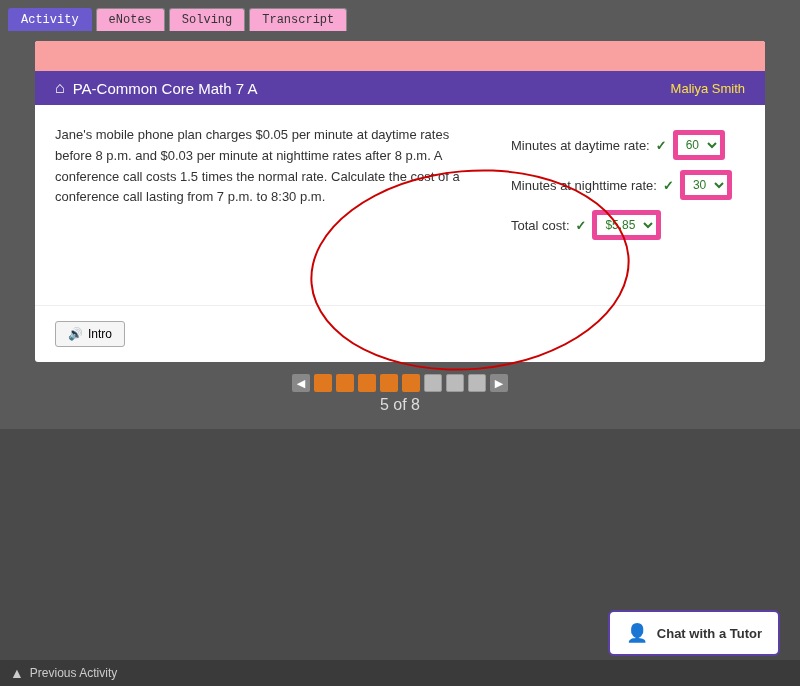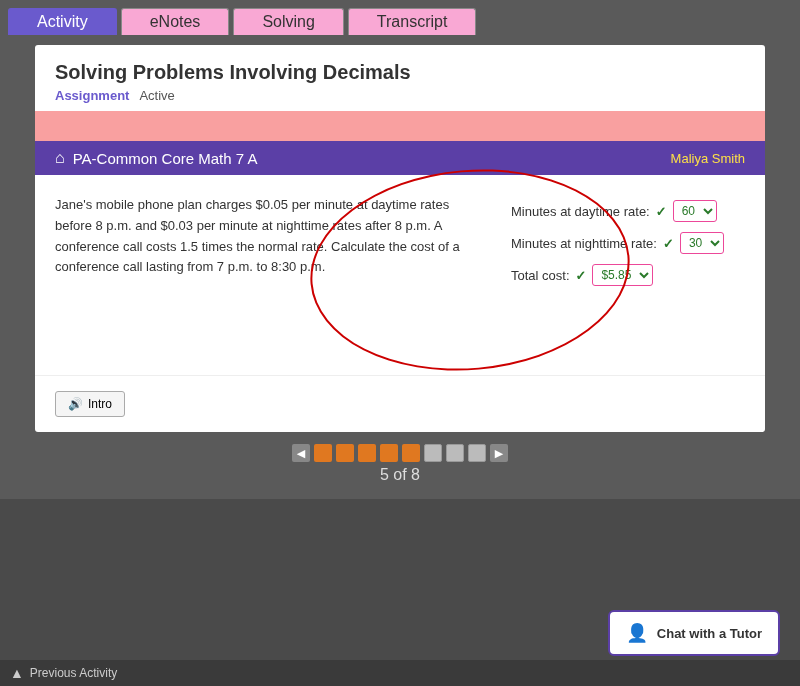--- a/index.html
+++ b/index.html
@@ -14,26 +14,27 @@
 
     
     .top-tabs {
       background: #5a5a5a;
       padding: 8px 8px 0 8px;
       display: flex;
       gap: 4px;
       align-items: flex-end;
     }
     .tab {
-      padding: 4px 28px;
-      font-size: 16px;
+      padding: 4px 12px;
+      font-size: 12px;
       border-radius: 3px 3px 0 0;
       cursor: pointer;
       border: 1px solid #888;
       border-bottom: none;
+      font-family: Liberation Mono, monospace;
     }
     .tab-active {
       background: #6a5acd;
       color: white;
       border-color: #6a5acd;
     }
     .tab-inactive {
       background: #f9a8d4;
       color: #333;
     }
@@ -149,21 +150,21 @@
       font-size: 13px;
       color: #333;
     }
 
     .input-row label {
       white-space: nowrap;
       margin-left: 6px;
     }
 
     .answer-select {
-      border: 1px solid #ec4899;
+      border: 5px solid #ec4899;
       border-radius: 3px;
       padding: 2px 4px;
       font-size: 12px;
       color: #2a7a2a;
       background: white;
       cursor: pointer;
     }
 
     .checkmark {
       color: #2a7a2a;
@@ -312,27 +313,20 @@
     <span>Solving</span>
   </div>
   <div class="tab tab-inactive">
     <span>Transcript</span>
   </div>
 </div>
 
 <div class="main-area">
   <div class="content-card">
 
-    <div class="card-header">
-      <div class="card-title">Solving Problems Involving Decimals</div>
-      <div class="card-subtitle">
-        <span class="assignment-label">Assignment</span>
-        <span class="active-badge">Active</span>
-      </div>
-    </div>
 
     <div class="answer-bar"></div>
 
     <div class="nav-bar">
       <div class="nav-left">
         <span class="nav-home-icon">⌂</span>
         <span class="nav-course-name">PA-Common Core Math 7 A</span>
       </div>
       <span class="nav-user">Maliya Smith</span>
     </div>

